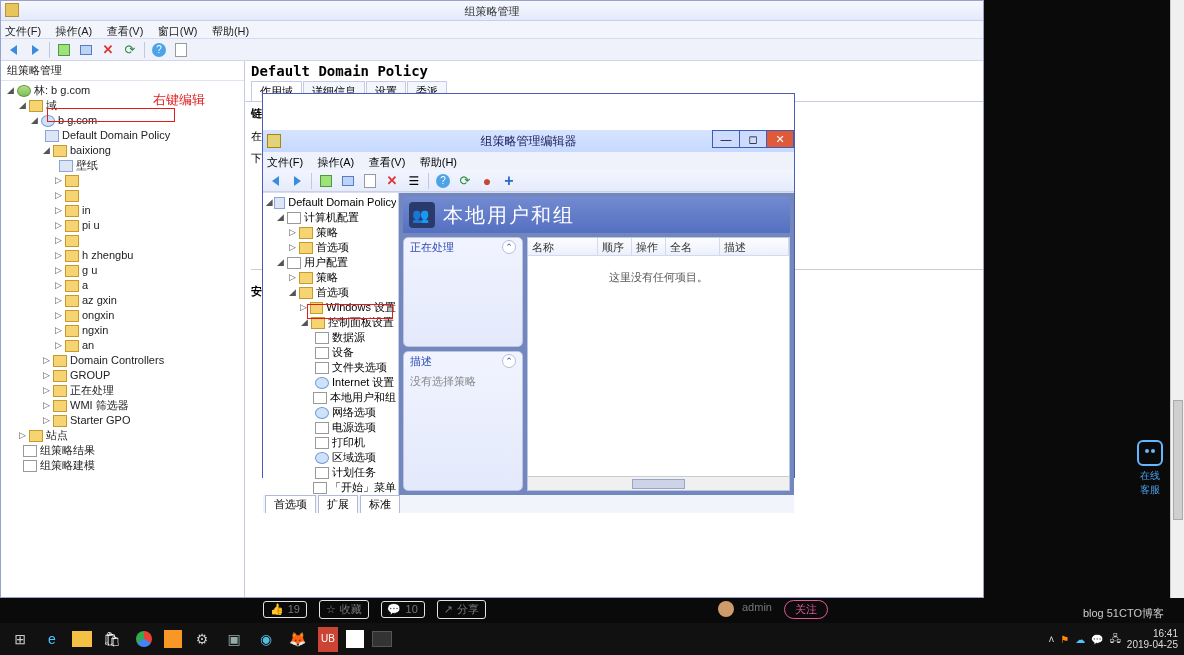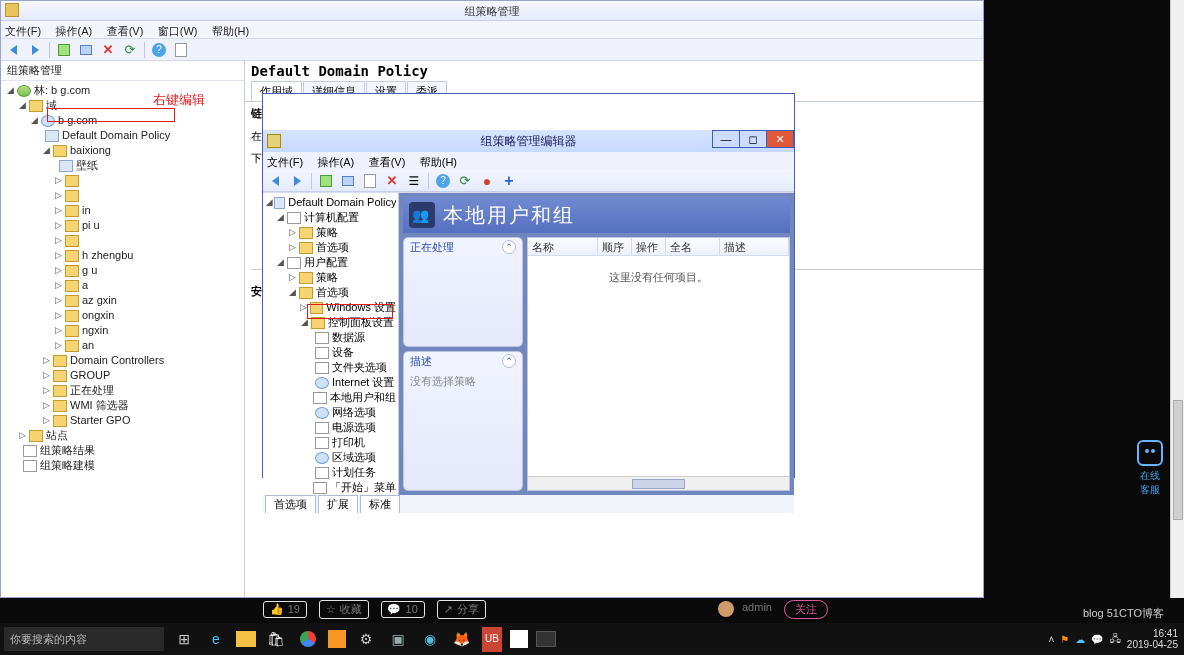--- a/index.html
+++ b/index.html
@@ -545,23 +545,20 @@
 
 <div class="cs">
   <div class="cs-ico"></div>
   <div class="cs-txt" style="white-space:pre-line">在线
 客服</div>
 </div>
 
 <div class="watermark">blog        51CTO博客</div>
 
 <div class="taskbar">
-  <div class="searchbox">
-      <span>你要搜索的内容</span>
-    </div>
   <div class="task-icons">
     <div class="ti" style="color:#ccc">⊞</div>
     <div class="ti" style="color:#4cc2ff">e</div>
     <div class="ti" style="background:#f5c144;width:20px;height:16px"></div>
     <div class="ti" style="color:#fff">🛍</div>
     <div class="ti">
         <span style="width:16px;height:16px;border-radius:50%;background:conic-gradient(#ea4335 0 120deg,#4285f4 120deg 240deg,#34a853 240deg 360deg);display:block"></span>
       </div>
     <div class="ti" style="background:#f89726;width:18px;height:18px"></div>
     <div class="ti" style="color:#ccc">⚙</div>

